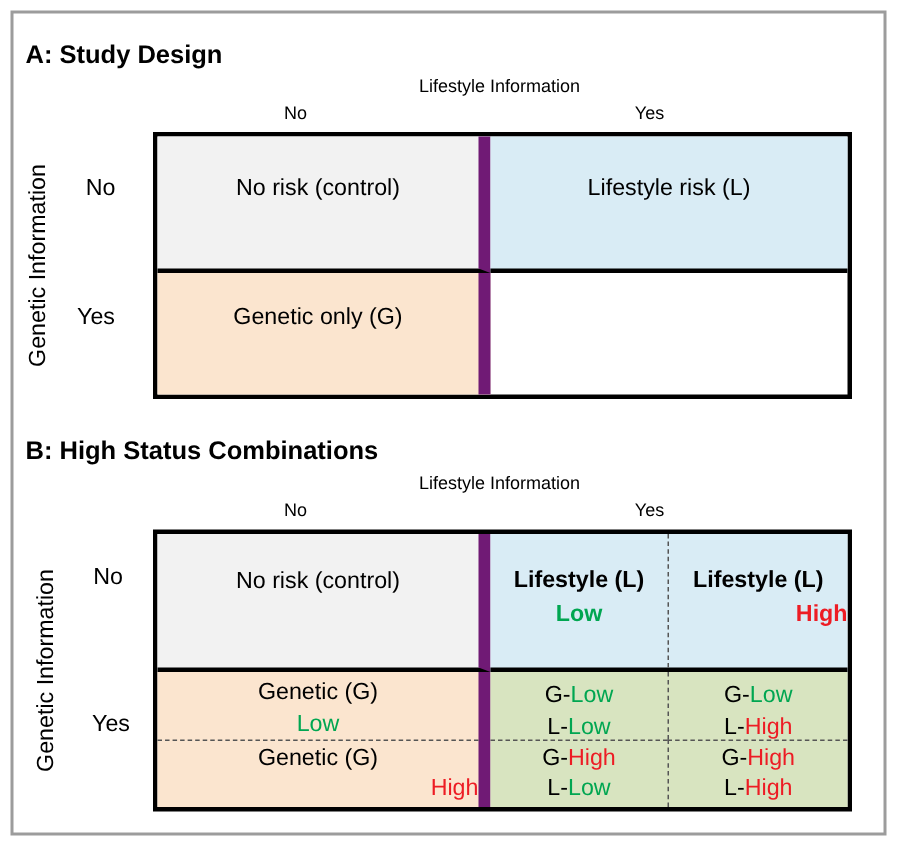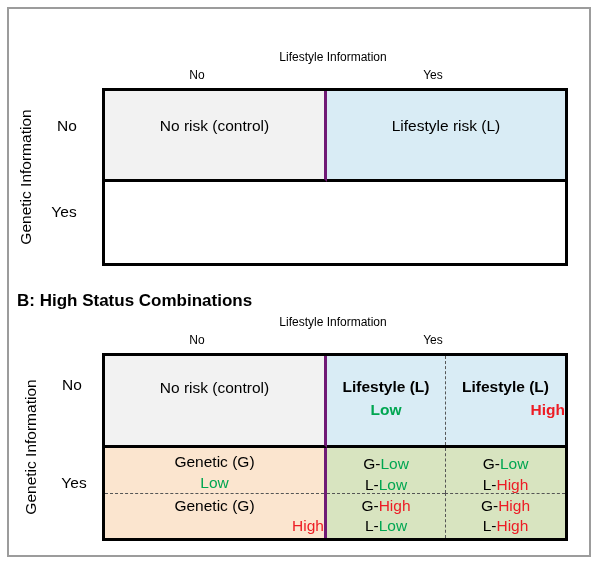--- a/index.html
+++ b/index.html
@@ -16,21 +16,21 @@
   .rot { position:absolute; transform:translate(-50%,-50%) rotate(-90deg); font-size:15.5px; white-space:nowrap; }
   .rowlab { position:absolute; transform:translate(-50%,-50%); font-size:15.5px; }
 
   .tbl { position:absolute; display:grid; border:3px solid #000; box-sizing:border-box; }
   #tableA { left:102px; top:88px; width:466px; height:178px;
             grid-template-columns:222px 1fr; grid-template-rows:91px 1fr; }
   #tableB { left:102px; top:353px; width:466px; height:188px;
             grid-template-columns:222px 1fr; grid-template-rows:92px 1fr; }
 
   .cell { box-sizing:border-box; text-align:center; font-size:15.5px; line-height:21px; }
-  .bR { border-right:3px solid #701a75; }
+  .bR { border-right:8px solid #701a75; }
   .bB { border-bottom:3px solid #000; }
 
   .bg-control   { background:var(--control-bg,#f2f2f2); }
   .bg-lifestyle { background:var(--lifestyle-bg,#d9ecf5); }
   .bg-genetic   { background:var(--genetic-bg,#fbe5cf); }
   .bg-combined  { background:var(--combined-bg,#d8e4c0); }
 
   .pt24 { padding-top:24px; }
   .pt21 { padding-top:21px; }
   .pt19 { padding-top:19px; }
@@ -52,32 +52,34 @@
 
   .low  { color:var(--low-text,#00a651); }
   .high { color:var(--high-text,#ed1c24);text-align:right; }
 </style>
 </head>
 <body>
 
 <div class="page">
   <div class="frame"></div>
 
+  <div class="title" style="left:17px; top:27px;">A: Study Design</div>
 
   <div class="axis-col" style="left:333px; top:50px;">Lifestyle Information</div>
   <div class="axis-col" style="left:197px; top:68px;">No</div>
   <div class="axis-col" style="left:433px; top:68px;">Yes</div>
 
   <div class="rot" style="left:26px; top:177px;">Genetic Information</div>
   <div class="rowlab" style="left:67px; top:126px;">No</div>
   <div class="rowlab" style="left:64px; top:212px;">Yes</div>
 
   <div class="tbl" id="tableA">
     <div class="cell bR bB bg-control pt24">No risk (control)</div>
     <div class="cell bB bg-lifestyle pt24">Lifestyle risk (L)</div>
+    <div class="cell bR bg-genetic pt19">Genetic only (G)</div>
   </div>
 
   <div class="title" style="left:17px; top:291px;">B: High Status Combinations</div>
 
   <div class="axis-col" style="left:333px; top:315px;">Lifestyle Information</div>
   <div class="axis-col" style="left:197px; top:333px;">No</div>
   <div class="axis-col" style="left:433px; top:333px;">Yes</div>
 
   <div class="rot" style="left:31px; top:447px;">Genetic Information</div>
   <div class="rowlab" style="left:72px; top:385px;">No</div>

